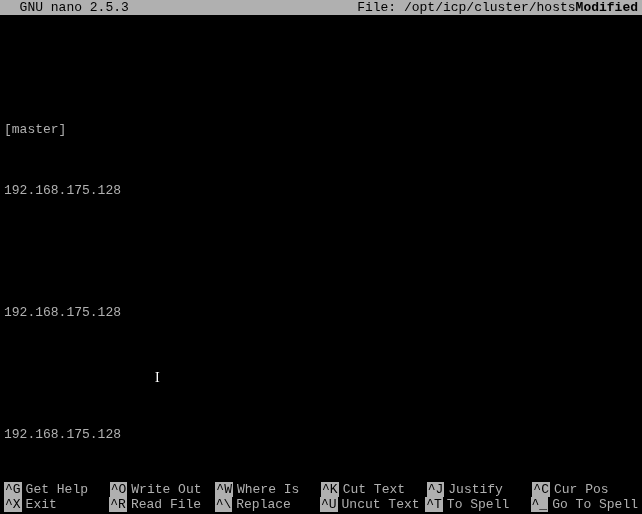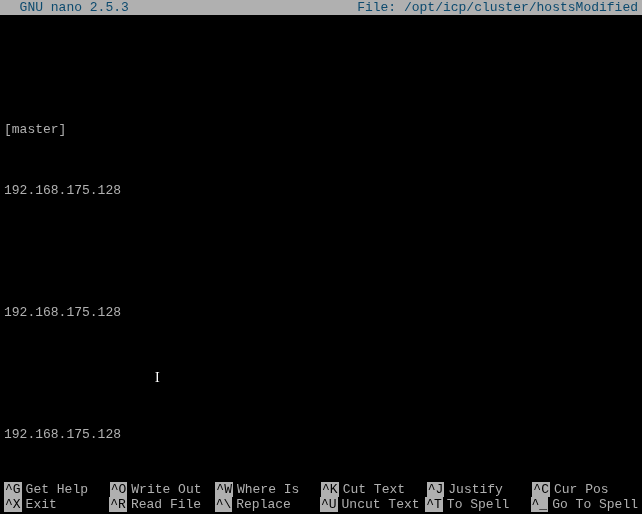--- a/index.html
+++ b/index.html
@@ -15,34 +15,35 @@
       font-family: "Courier New", monospace;
       font-size: 13px;
       line-height: 15px;
       overflow: hidden;
       position: relative;
     }
     .titlebar {
       width: 100%;
       height: 15px;
       background: #b0b0b0;
-      color: #0c4a6e;
+      color: #000000;
       display: flex;
       padding: 0 4px;
       white-space: pre;
     }
     .titlebar .left {
       flex: 0 0 auto;
     }
     .titlebar .center {
       flex: 1;
       text-align: right;
     }
     .titlebar .right {
       flex: 0 0 auto;
+      font-weight: bold;
     }
     .editor {
       padding: 0 4px;
       white-space: pre;
     }
     .row {
       height: 15px;
       margin-top: 16px;
     }
     .text-cursor {

